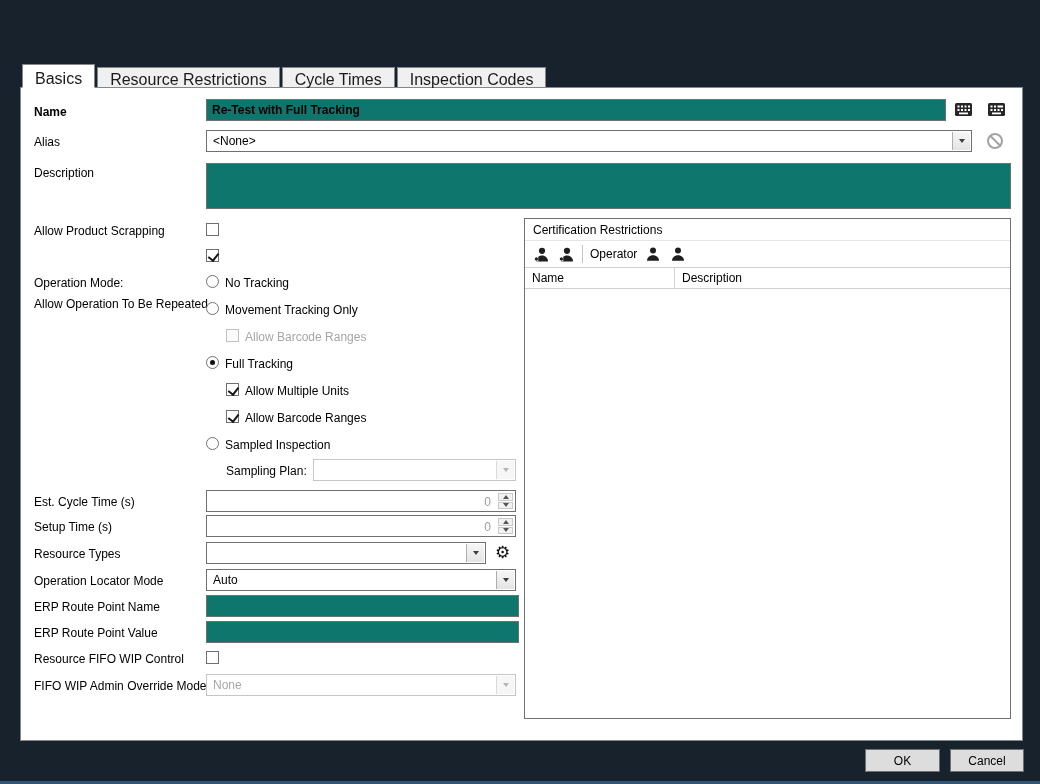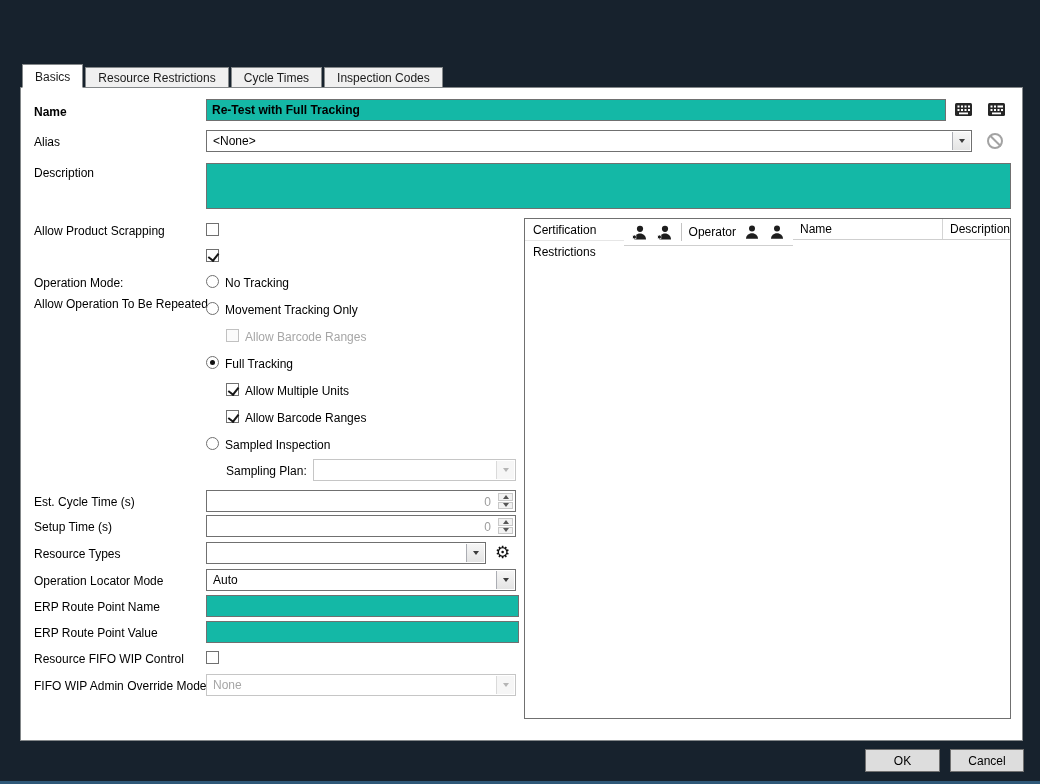--- a/index.html
+++ b/index.html
@@ -15,30 +15,30 @@
   .win-btn { width: 14px; height: 13px; display: flex; align-items: center; justify-content: center; cursor: pointer; }
   .glyph-min { width: 10px; height: 2px; background: #fff; margin-top: 6px; }
   .glyph-max { width: 9px; height: 9px; border: 1px solid #fff; }
   .glyph-close { position: relative; width: 11px; height: 11px; }
   .glyph-close::before, .glyph-close::after { content: ""; position: absolute; left: -1px; top: 5px; width: 13px; height: 1.5px; background: #fff; }
   .glyph-close::before { transform: rotate(45deg); }
   .glyph-close::after { transform: rotate(-45deg); }
 
   
   .tabstrip { position: absolute; left: 22px; top: 64px; height: 24px; display: flex; align-items: flex-end; z-index: 3; }
-  .tab { background: #f0f0f0; border: 1px solid #838789; padding: 3px 12px 4px; font-size: 12px; color: #1a1a1a; margin-right: 2px; height: 21px; white-space: nowrap; cursor: pointer; }
+  .tab { background: #f0f0f0; border: 1px solid #838789; padding: 3px 12px 4px; font-size: 16px; color: #1a1a1a; margin-right: 2px; height: 21px; white-space: nowrap; cursor: pointer; }
   .tab.active { background: #fff; border-bottom-color: #fff; height: 24px; padding-top: 5px; position: relative; z-index: 4; }
 
   
   .content { position: absolute; left: 20px; top: 87px; width: 1003px; height: 654px; background: #fff; border: 1px solid #838789; }
   .lbl { position: absolute; font-size: 12px; color: #000; white-space: nowrap; line-height: 15px; }
   .bold { font-weight: bold; }
   .disabled-text { color: #a6a6a6; }
 
-  .tb { position: absolute; border: 1px solid #707070; background: #14b8a6; font-family: "Liberation Sans", sans-serif; font-size: 12px; padding: 0 5px; color: #000; outline: none; }
+  .tb { position: absolute; border: 1px solid #707070; background: #0f766e; font-family: "Liberation Sans", sans-serif; font-size: 12px; padding: 0 5px; color: #000; outline: none; }
   textarea.tb { resize: none; padding: 2px 5px; }
 
   .combo { position: absolute; border: 1px solid #707070; background: #fff; font-size: 12px; display: flex; align-items: center; padding: 0 22px 0 6px; cursor: pointer; color: #000; }
   .combo-val { white-space: nowrap; overflow: hidden; }
   .arrow-seg { position: absolute; right: 1px; top: 1px; bottom: 1px; width: 18px; background: linear-gradient(#f6f6f6, #e4e4e4); border-left: 1px solid #abadb3; display: flex; align-items: center; justify-content: center; }
   .arrow-down { width: 0; height: 0; border-left: 3.5px solid transparent; border-right: 3.5px solid transparent; border-top: 4px solid #3c3c3c; }
   .combo.disabled { border-color: #c6c6c6; color: #a6a6a6; cursor: default; }
   .combo.disabled .arrow-seg { background: #f6f6f6; border-left-color: #dadada; }
   .combo.disabled .arrow-down { border-top-color: #b5b5b5; }
 
@@ -55,21 +55,21 @@
   .spin-btn { flex: 1; background: #f2f2f2; border: 1px solid #c8c8c8; display: flex; align-items: center; justify-content: center; cursor: pointer; }
   .tri-up { width: 0; height: 0; border-left: 3px solid transparent; border-right: 3px solid transparent; border-bottom: 4px solid #555; }
   .tri-down { width: 0; height: 0; border-left: 3px solid transparent; border-right: 3px solid transparent; border-top: 4px solid #555; }
 
   .iconbtn { position: absolute; width: 20px; height: 17px; display: flex; align-items: center; justify-content: center; cursor: pointer; }
   .gear { position: absolute; font-size: 17px; line-height: 17px; color: #111; cursor: pointer; }
   .no-symbol { position: absolute; width: 16px; height: 16px; border: 2px solid #a3a3a3; border-radius: 50%; }
   .no-symbol::after { content: ""; position: absolute; left: -1.5px; top: 5px; width: 15px; height: 2px; background: #a3a3a3; transform: rotate(45deg); }
 
   
-  .cert-panel { position: absolute; border: 1px solid #707070; background: #fff; display: flex; }
+  .cert-panel { position: absolute; border: 1px solid #707070; background: #fff; display: flex; flex-direction: column; }
   .cert-title { height: 22px; line-height: 22px; padding-left: 8px; font-size: 12px; color: #000; border-bottom: 1px solid #e6e6e6; }
   .cert-toolbar { height: 27px; display: flex; align-items: center; gap: 7px; padding: 0 7px; border-bottom: 1px solid #cfcfcf; }
   .tool-icon { width: 18px; height: 18px; display: flex; align-items: center; justify-content: center; cursor: pointer; }
   .tool-sep { width: 1px; height: 18px; background: #c3c3c3; }
   .lbl-inline { font-size: 12px; color: #000; }
   .cert-toolbar .combo { position: relative; height: 22px; }
   .cert-header { height: 21px; display: flex; border-bottom: 1px solid #cfcfcf; font-size: 12px; align-items: stretch; }
   .col-name { width: 150px; padding-left: 7px; border-right: 1px solid #d4d4d4; display: flex; align-items: center; cursor: pointer; }
   .col-desc { padding-left: 7px; flex: 1; display: flex; align-items: center; cursor: pointer; }
   .cert-body { flex: 1; background: #fff; }

